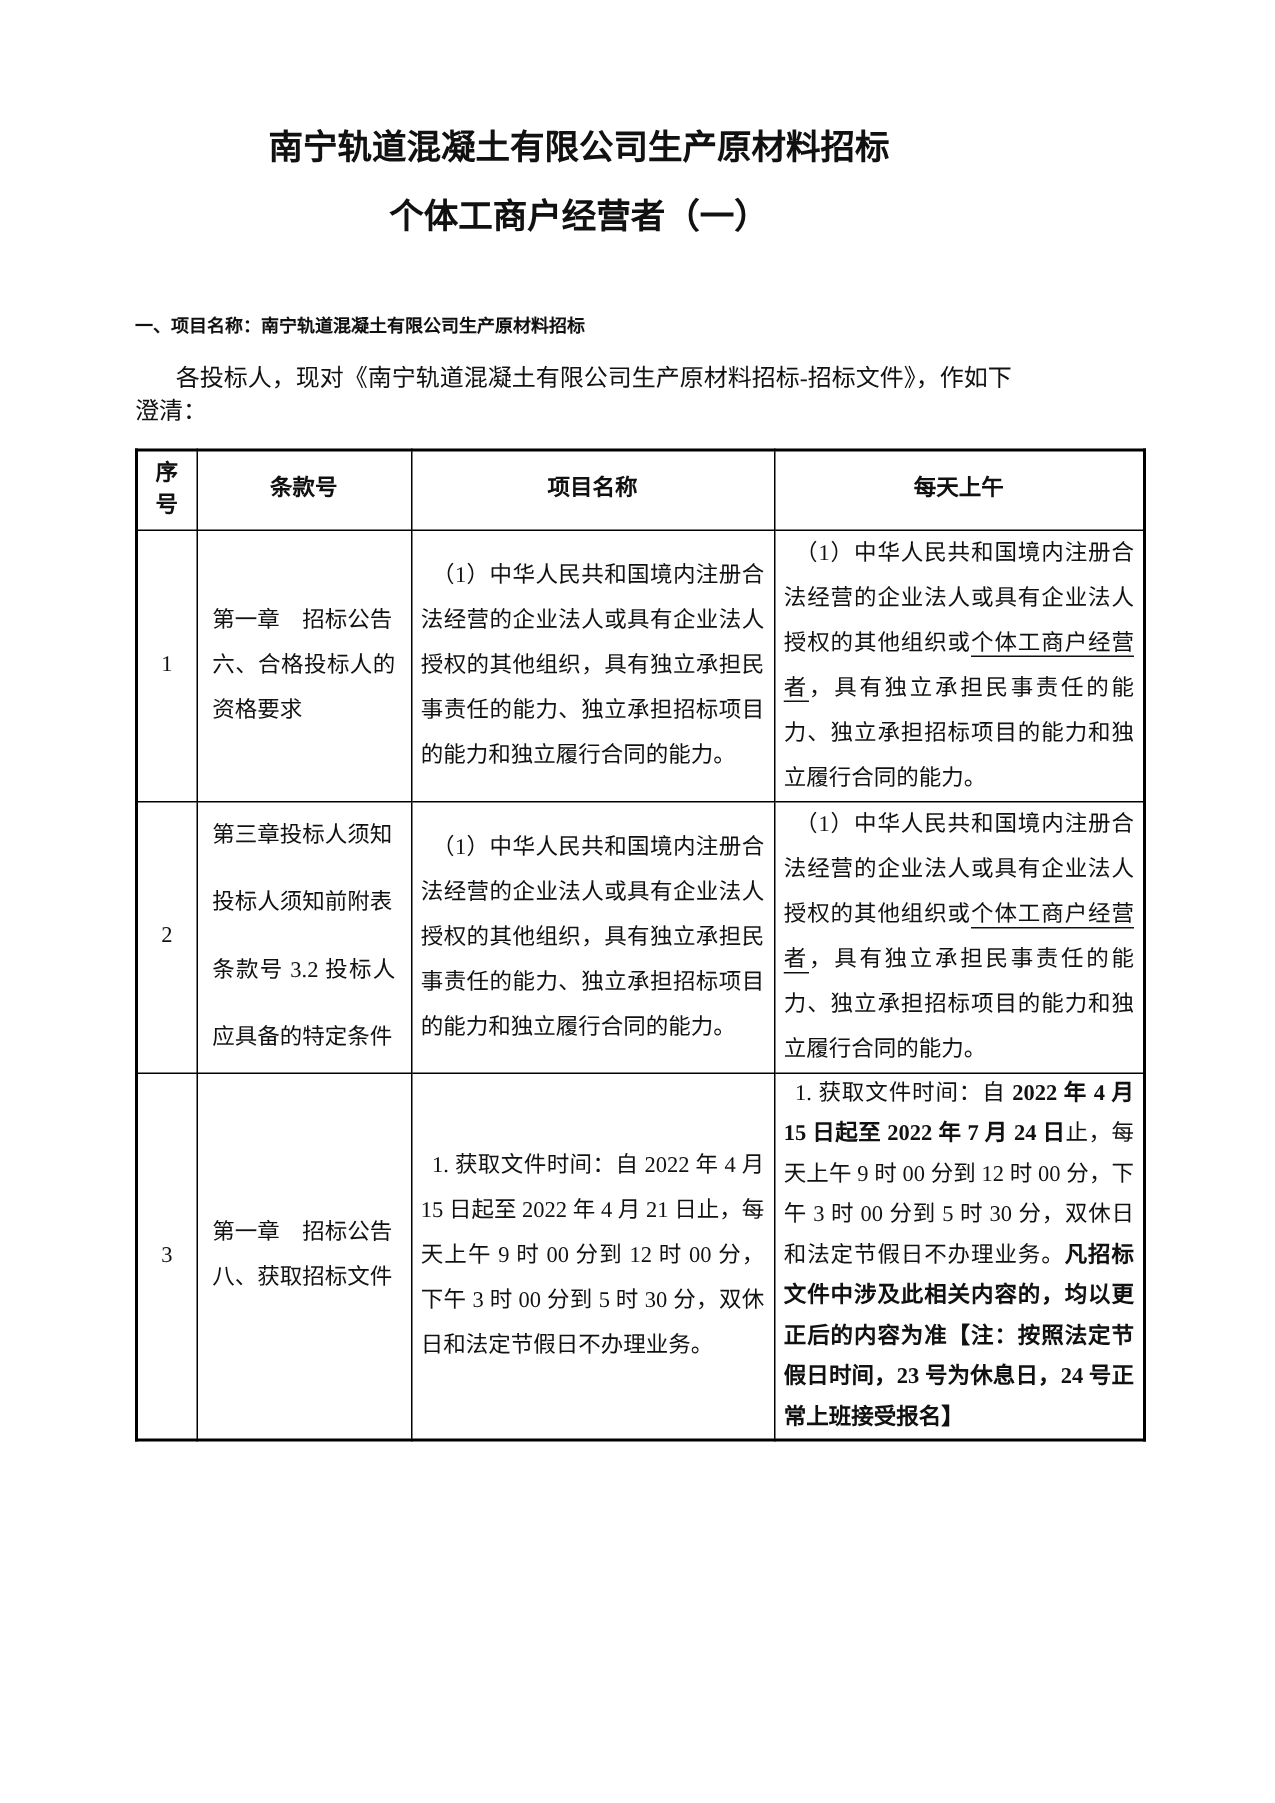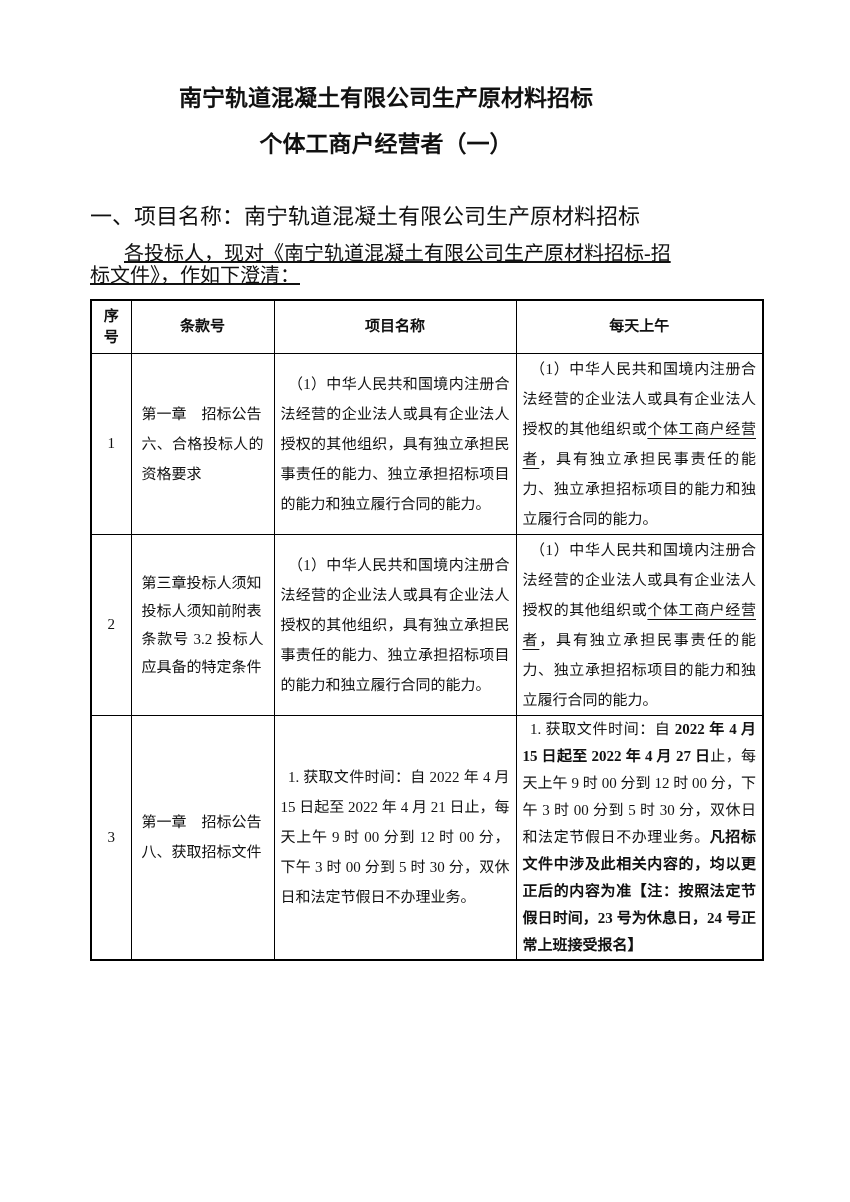--- a/index.html
+++ b/index.html
@@ -25,29 +25,29 @@
     margin: 0 0 34px 0;
     text-align: center;
     font-size: 23px;
     font-weight: bold;
     line-height: 46px;
   }
   .doc-title .title-line { display: block; }
 
   .items p {
     margin: 0;
-    font-size: 22px;
+    font-size: 12px;
     line-height: 30px;
+    font-weight: bold;
   }
   .intro {
     margin: 10px 0 0 0;
-    font-size: 20px;
+    font-size: 16px;
     line-height: 22px;
     text-indent: 1.7em;
-    text-decoration: underline;
   }
 
   table.clar-table {
     margin-top: 13px;
     border-collapse: collapse;
     table-layout: fixed;
     width: 672px;
     border: 2px solid #000;
   }
   .clar-table th, .clar-table td {
@@ -79,21 +79,21 @@
     text-align: center;
   }
   td.cell-clause {
     padding: 0 10px;
     line-height: 30px;
     text-align: justify;
     white-space: pre-line;
     word-break: break-all;
     margin-top: 40px;
   }
-  td.cell-clause.lh-lg { line-height: 28px; }
+  td.cell-clause.lh-lg { line-height: 45px; }
   td.cell-text {
     padding: 0 6px;
     line-height: 30px;
     text-align: justify;
     text-indent: 0.5em;
     word-break: break-all;
   }
   td.cell-text.lh-sm { line-height: 27px; }
 
   .seg-b { font-weight: bold; }
@@ -144,18 +144,18 @@
 投标人须知前附表
 条款号 3.2 投标人应具备的特定条件</td>
         <td class="cell-text"><span>（1）中华人民共和国境内注册合法经营的企业法人或具有企业法人授权的其他组织，具有独立承担民事责任的能力、独立承担招标项目的能力和独立履行合同的能力。</span></td>
         <td class="cell-text"><span>（1）中华人民共和国境内注册合法经营的企业法人或具有企业法人授权的其他组织或</span><span class="seg-u">个体工商户经营者</span><span>，具有独立承担民事责任的能力、独立承担招标项目的能力和独立履行合同的能力。</span></td>
       </tr>
       <tr class="r3">
         <td class="cell-no">3</td>
         <td class="cell-clause">第一章　招标公告
 八、获取招标文件</td>
         <td class="cell-text"><span>1. 获取文件时间：自 2022 年 4 月 15 日起至 2022 年 4 月 21 日止，每天上午 9 时 00 分到 12 时 00 分，下午 3 时 00 分到 5 时 30 分，双休日和法定节假日不办理业务。</span></td>
-        <td class="cell-text lh-sm"><span>1. 获取文件时间：自 </span><span class="seg-b">2022 年 4 月 15 日起至 2022 年 4 月 27 日</span><span>止，每天上午 9 时 00 分到 12 时 00 分，下午 3 时 00 分到 5 时 30 分，双休日和法定节假日不办理业务。</span><span class="seg-b">凡招标文件中涉及此相关内容的，均以更正后的内容为准【注：按照法定节假日时间，23 号为休息日，24 号正常上班接受报名】</span></td>
+        <td class="cell-text lh-sm"><span>1. 获取文件时间：自 </span><span class="seg-b">2022 年 4 月 15 日起至 2022 年 7 月 24 日</span><span>止，每天上午 9 时 00 分到 12 时 00 分，下午 3 时 00 分到 5 时 30 分，双休日和法定节假日不办理业务。</span><span class="seg-b">凡招标文件中涉及此相关内容的，均以更正后的内容为准【注：按照法定节假日时间，23 号为休息日，24 号正常上班接受报名】</span></td>
       </tr>
     </tbody>
   </table>
 
 </div>
 
 </body></html>

